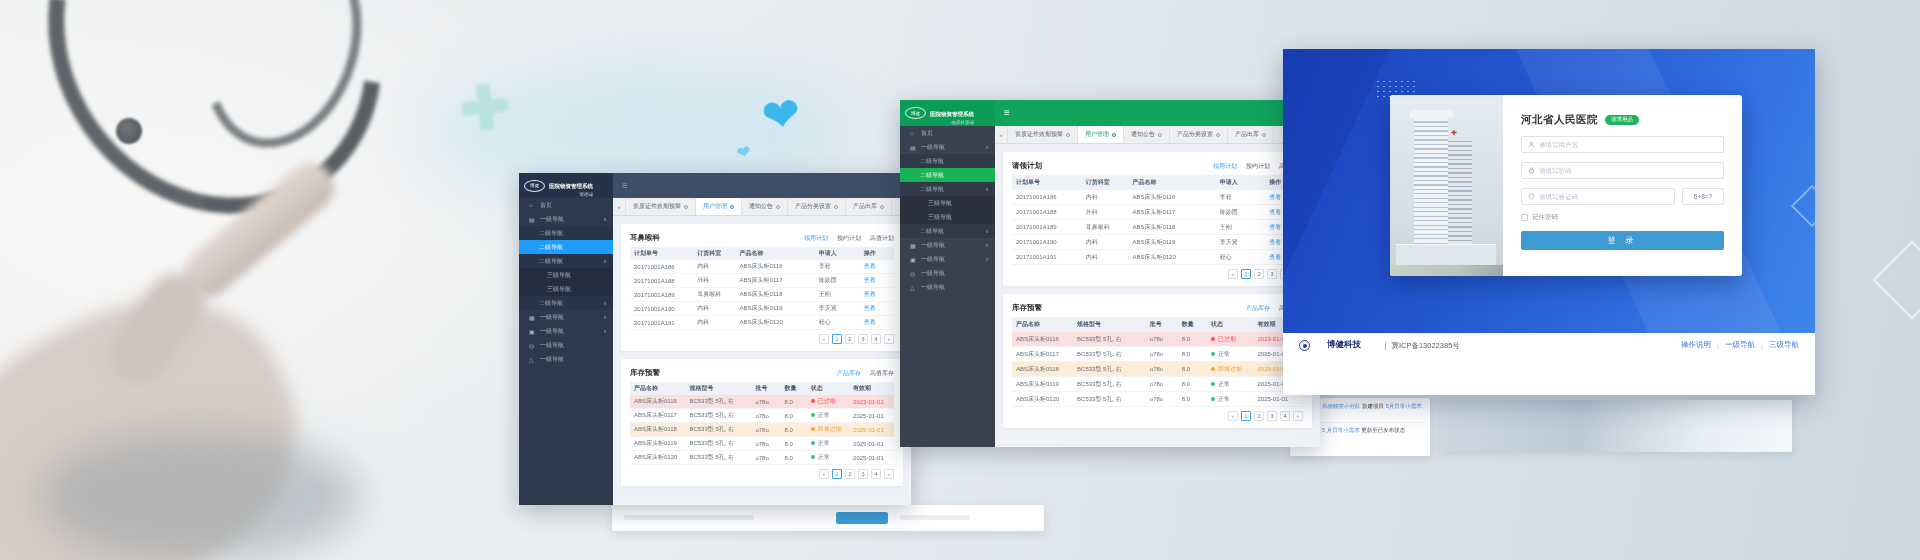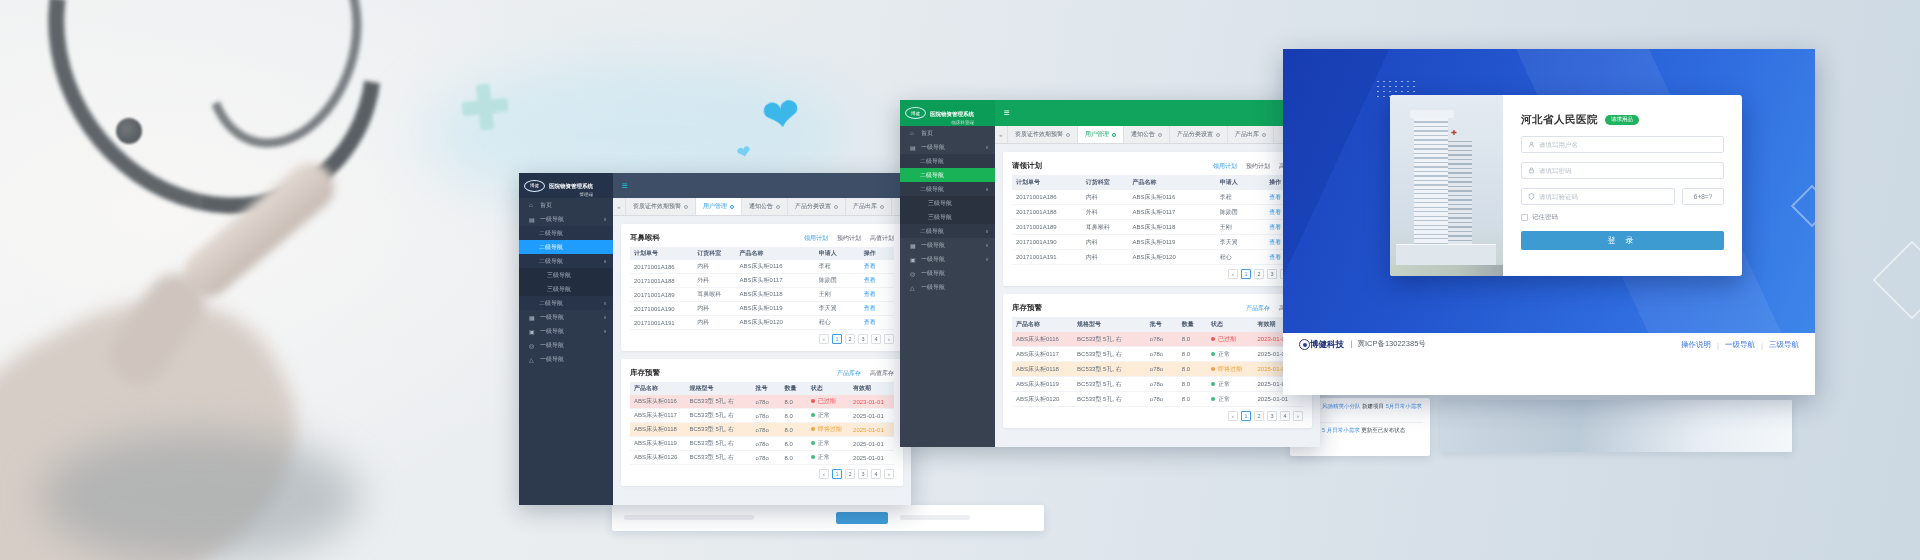--- a/index.html
+++ b/index.html
@@ -112,21 +112,21 @@
 .inp svg{flex:none}
 .inp input{border:0;outline:0;flex:1;min-width:0;font-size:6.5px;color:#333;font-family:inherit;background:transparent}
 .inp input::placeholder{color:#b9c1cb}
 .caprow{display:flex;gap:7px;align-items:flex-end}
 .caprow .inp{flex:1}
 .capbox{width:42px;height:17px;border:1px solid #dde2e8;border-radius:2px;display:flex;align-items:center;justify-content:center;font-size:6.5px;color:#7a828c}
 .rem{margin-top:8px;display:flex;align-items:center;gap:4px;font-size:6.5px;color:#8a929c}
 .cb{width:7px;height:7px;border:1px solid #c6ccd3;border-radius:1px;background:#fff}
 .sub{margin-top:9px;height:19px;background:#3d9bd2;border-radius:2px;color:#fff;font-size:8px;letter-spacing:4px;display:flex;align-items:center;justify-content:center;cursor:pointer}
 #a3foot{height:24px;background:#fff;display:flex;align-items:center;padding:0 16px}
-.fbrand{display:flex;align-items:flex-start;gap:0;color:#203079;font-weight:bold;font-size:8.5px}
+.fbrand{display:flex;align-items:flex-end;gap:17px;color:#203079;font-weight:bold;font-size:8.5px}
 .ficp{color:#5a6168;font-weight:normal;font-size:7.5px;margin-left:4px}
 .flinks{margin-left:auto;display:flex;align-items:center;gap:6px;font-size:7.5px;color:#3a74e6}
 .fsep{color:#c9ced4}
 
 #feedcard{position:absolute;left:1290px;top:398px;width:140px;height:58px;background:#fff;border-radius:2px;box-shadow:0 2px 8px rgba(20,40,70,.14);z-index:2;padding:5px 7px;font-size:5.5px;color:#454c55;overflow:hidden}
 .fitem+.fitem{border-top:1px solid #f1f2f4;margin-top:4px;padding-top:4px}
 .fl{color:#4a90e8}
 .ftime{color:#aab2bb;font-size:5px;margin-top:2px}
 #feedphoto{position:absolute;left:1440px;top:400px;width:352px;height:52px;background:linear-gradient(100deg,#cdd9e3,#bccbd8 40%,#e8eef4 75%,#f4f8fb);z-index:2;border-radius:1px;box-shadow:0 2px 8px rgba(20,40,70,.12)}
 #bbar{position:absolute;left:612px;top:505px;width:432px;height:26px;background:#fff;box-shadow:0 3px 10px rgba(20,40,70,.12);z-index:1;border-radius:2px}

